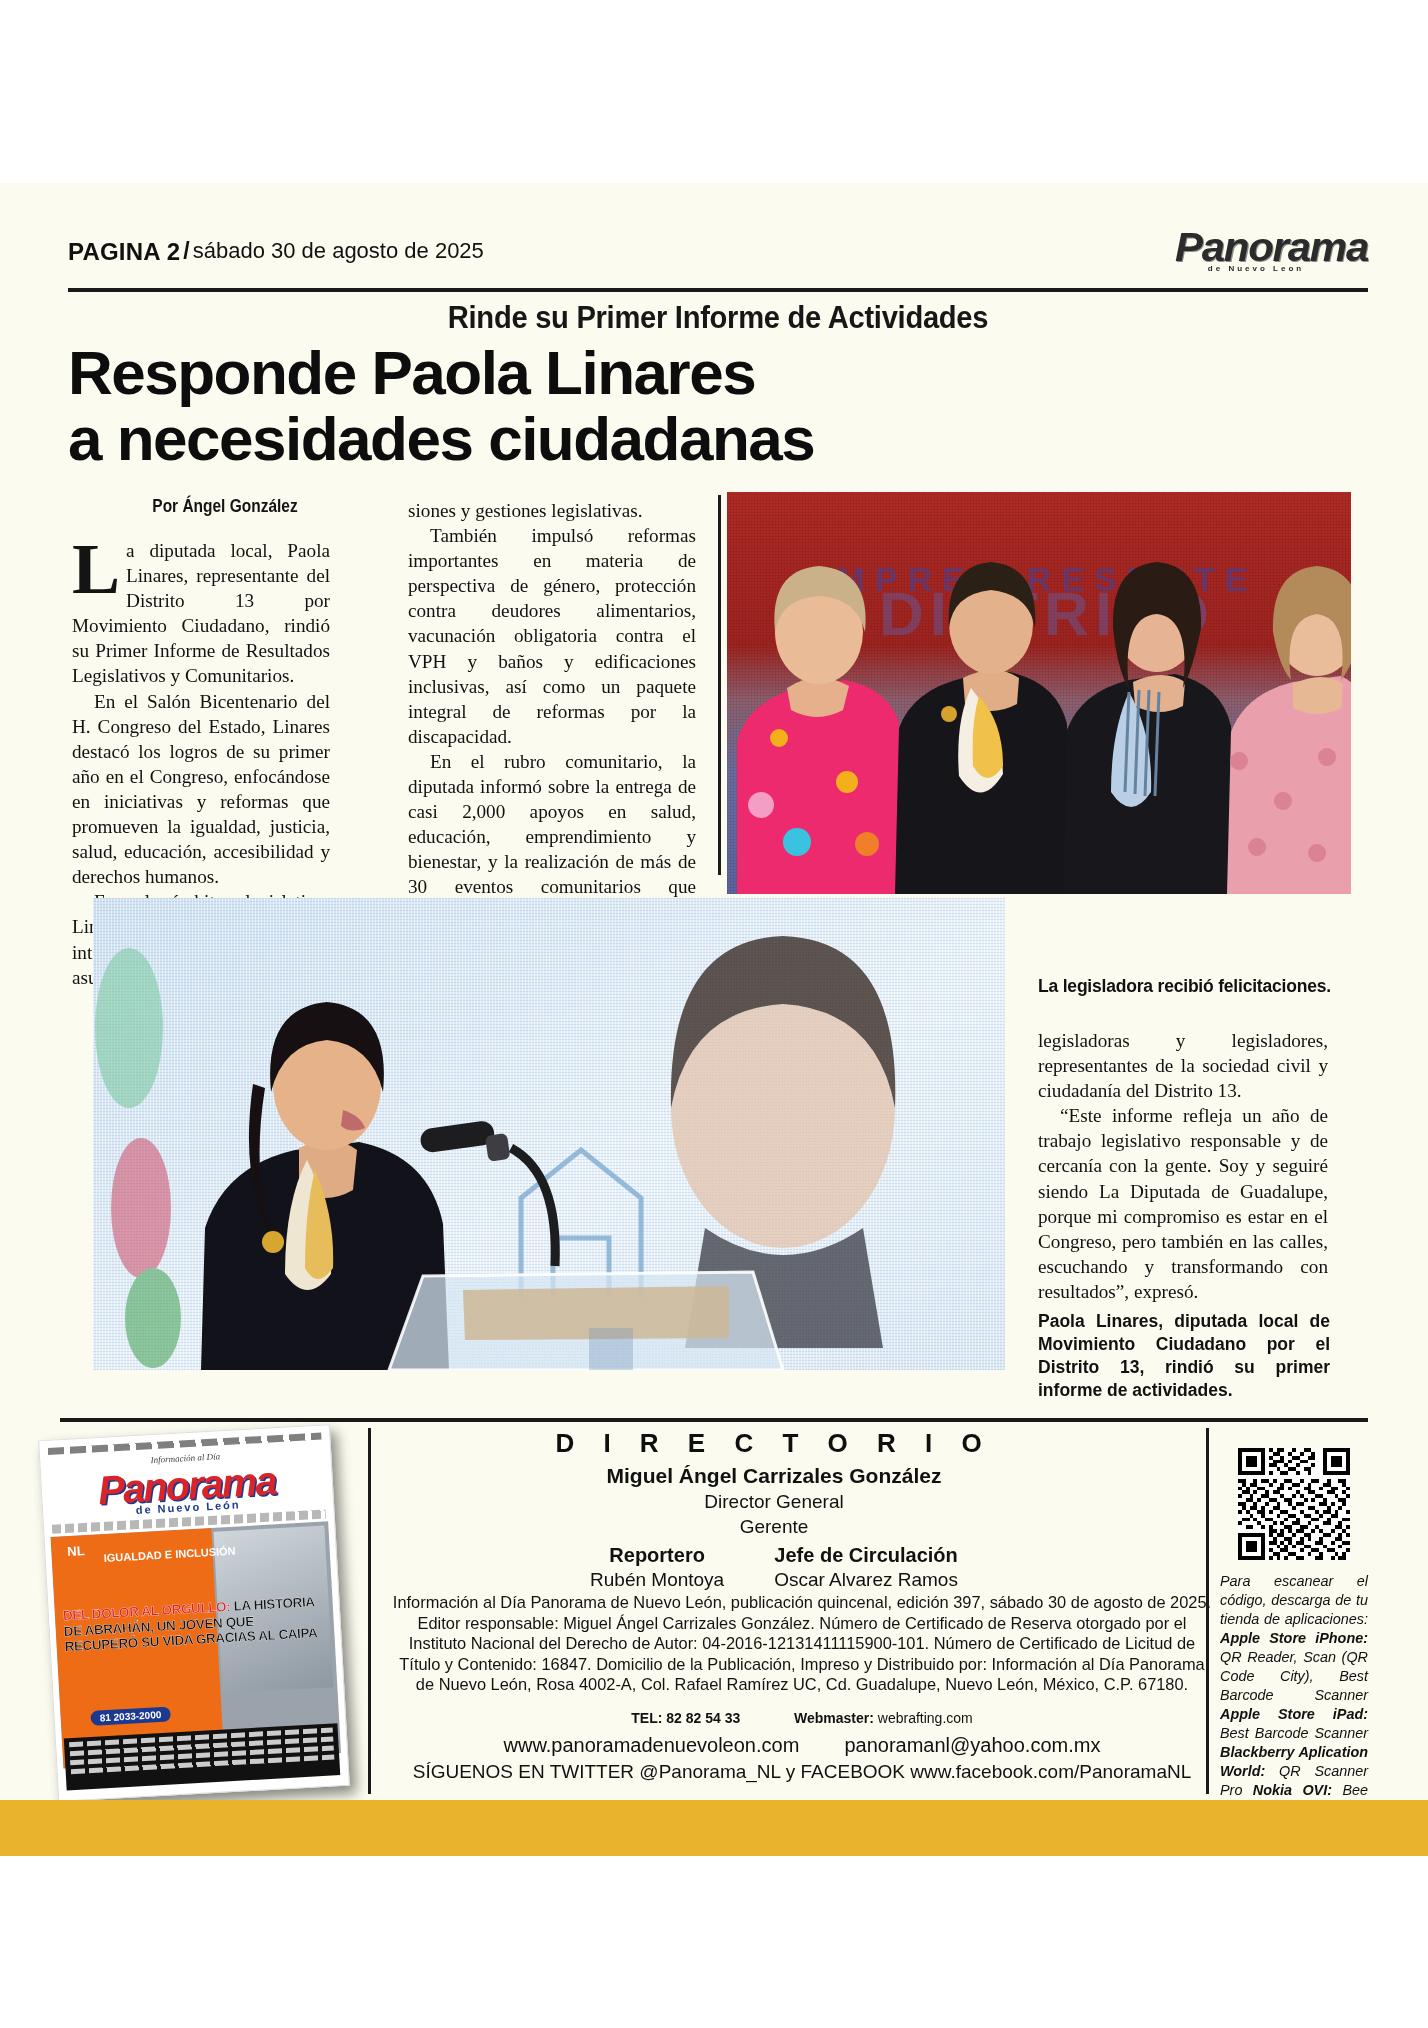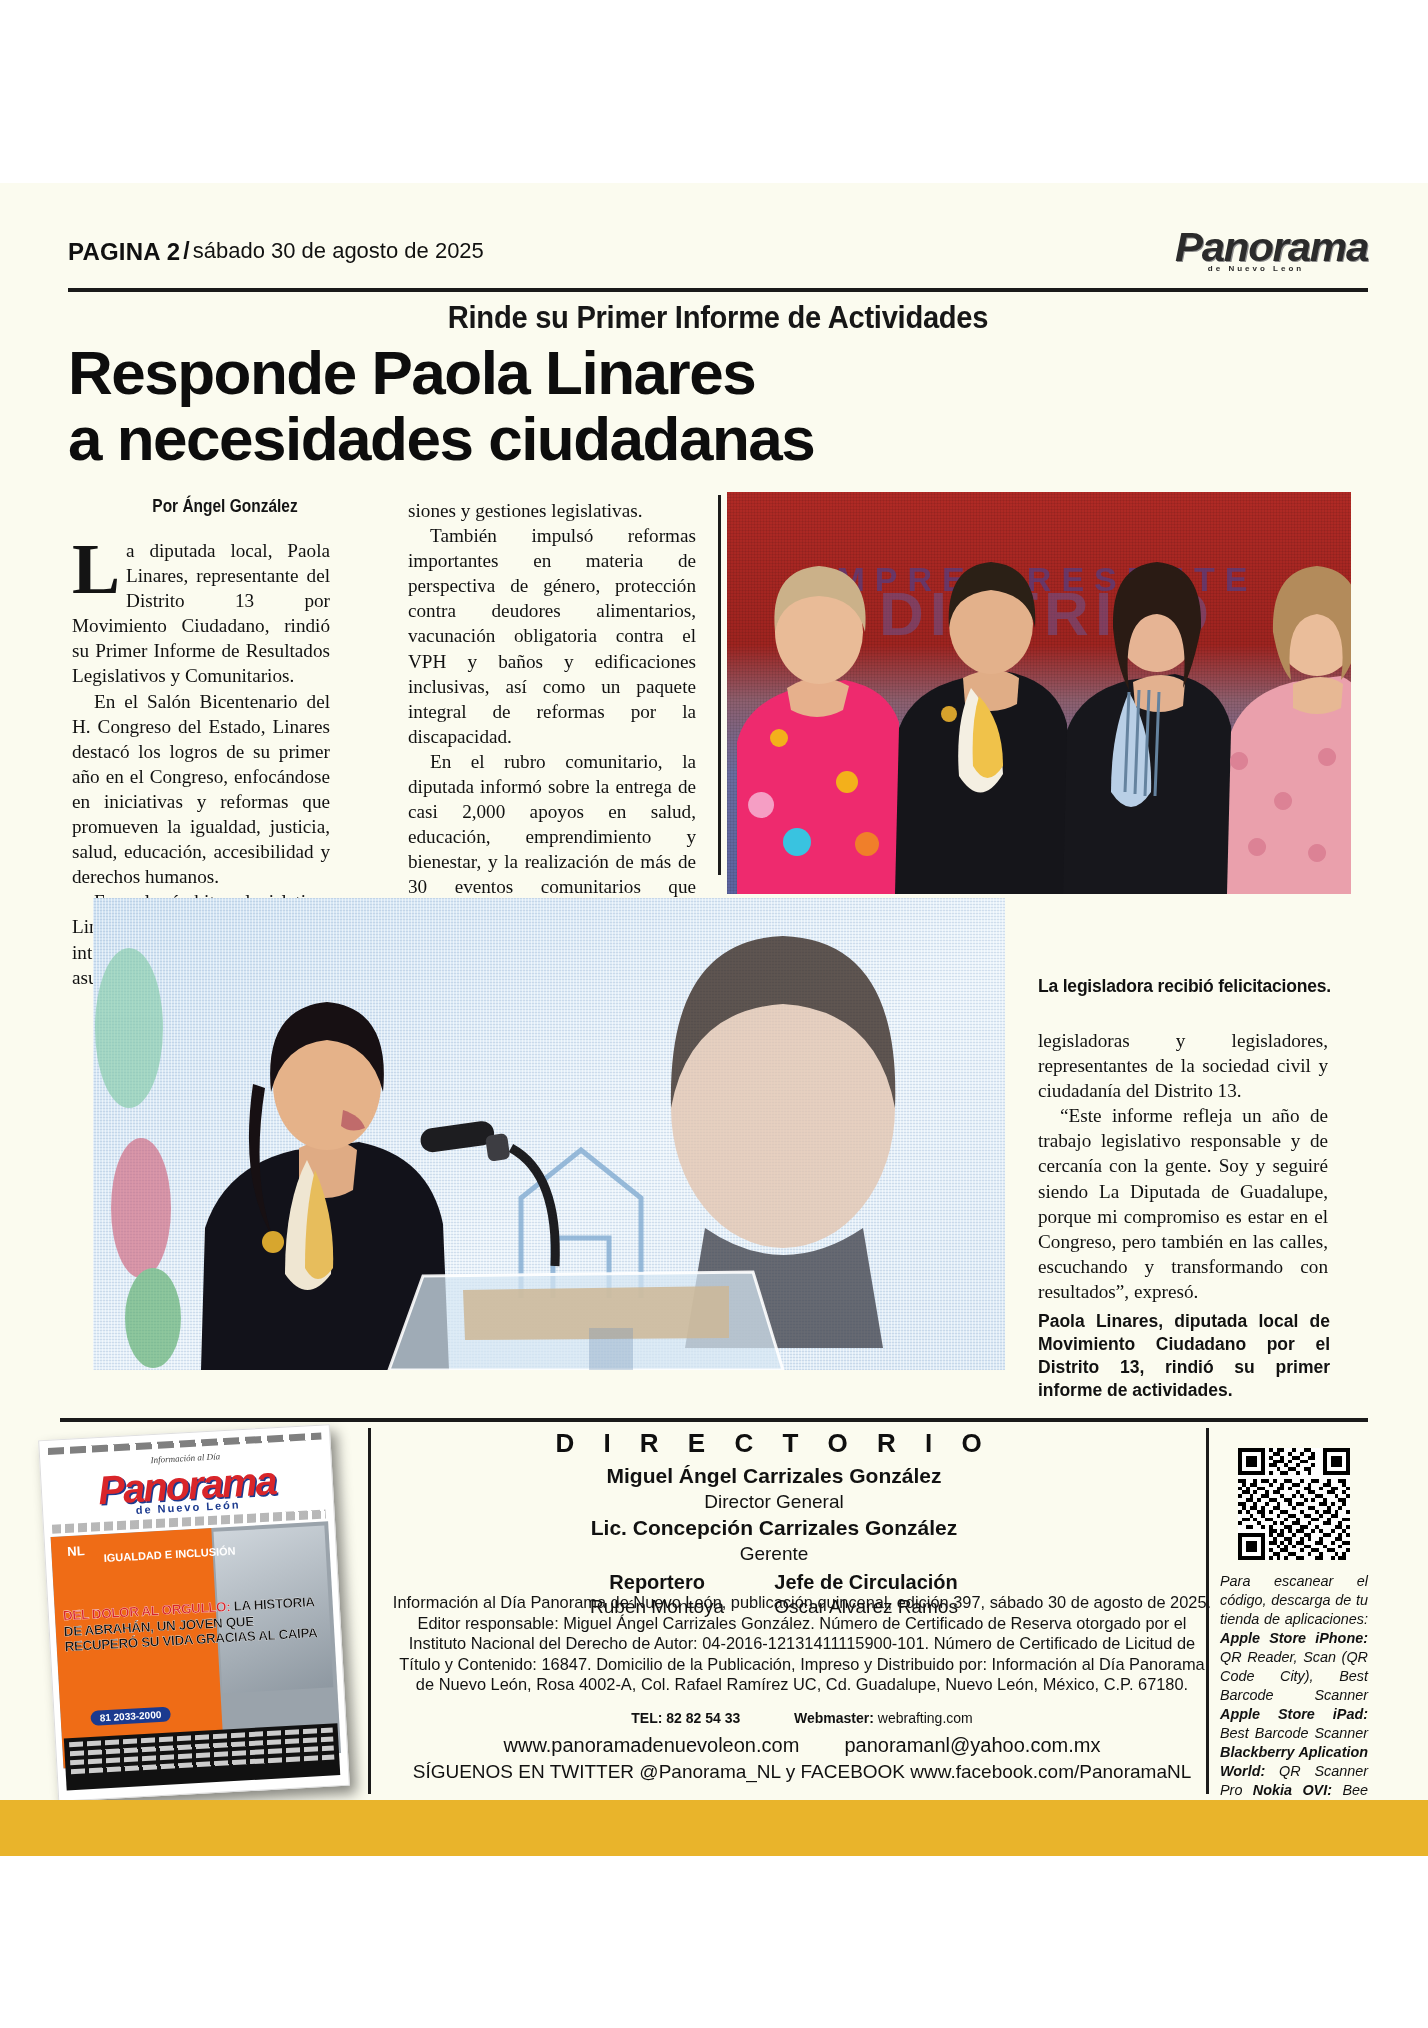--- a/index.html
+++ b/index.html
@@ -293,21 +293,20 @@
   </div>
 
   <div class="rule-dir"></div>
   <div class="divider-v" style="left:368px;top:1428px;height:366px;"></div>
   <div class="divider-v" style="left:1206px;top:1428px;height:366px;"></div>
 
   <div class="dir-title">D I R E C T O R I O</div>
   <div class="dir-center">
     <div class="dir-name">Miguel Ángel Carrizales González</div>
     <div class="dir-role">Director General</div>
-    <div class="dir-name">Lic. Concepción Carrizales González</div>
     <div class="dir-role">Gerente</div>
     <div class="dir-two">
       <div class="c">
         <div class="t">Reportero</div>
         <div class="n">Rubén Montoya</div>
       </div>
       <div class="c">
         <div class="t">Jefe de Circulación</div>
         <div class="n">Oscar Alvarez Ramos</div>
       </div>

